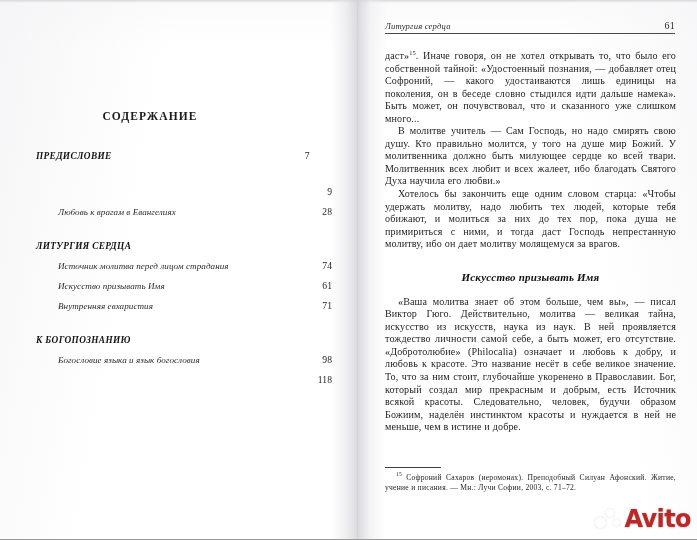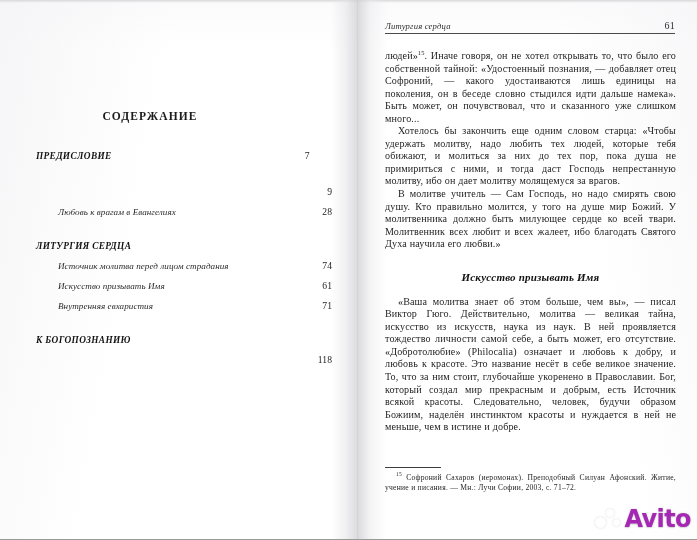--- a/index.html
+++ b/index.html
@@ -244,21 +244,21 @@
     background: #ffffff;
     box-shadow: 0 0 2px rgba(170,170,175,0.55);
   }
   .wm-dots .d1 { width: 11px; height: 11px; left: 0;   top: 9px; }
   .wm-dots .d2 { width: 8px;  height: 8px;  left: 11px; top: 1px; }
   .wm-dots .d3 { width: 7px;  height: 7px;  left: 18px; top: 11px; }
   .wm-text {
     font-family: "DejaVu Sans", "Liberation Sans", sans-serif;
     font-weight: bold;
     font-size: 24px;
-    color: #a21caf;
+    color: #b91c1c;
     letter-spacing: -0.6px;
     text-shadow: 0 0 2px rgba(168,168,173,0.6), 0 1px 1px rgba(190,190,195,0.5);
     line-height: 1;
   }
 </style>
 </head>
 <body>
 
 <div class="photo">
 
@@ -313,45 +313,50 @@
       </div>
 
       <div class="toc-gap"></div>
 
       <div class="toc-row part">
         <span class="label">К БОГОПОЗНАНИЮ</span>
         <span class="filler"></span>
         <span class="pageno"></span>
       </div>
       <div class="toc-row chapter">
+        <span class="label">Богословие языка и язык богословия</span>
+        <span class="filler"></span>
+        <span class="pageno">98</span>
+      </div>
+      <div class="toc-row chapter">
         <span class="filler"></span>
         <span class="pageno">118</span>
       </div>
 
     </div>
   </div>
 
   <div class="gutter"></div>
   <div class="gutter-line"></div>
 
   <div class="page-right">
 
     <div class="running-head">
       <span class="rh-title">Литургия сердца</span>
       <span class="rh-page">61</span>
     </div>
     <div class="head-rule"></div>
 
     <div class="body-col">
 
-      <p class="noindent"><span>людей»</span><sup>15</sup><span>. Иначе говоря, он не хотел открывать то, что было его собственной тайной: «Удостоенный познания, — добавляет отец Софроний, — какого удостаиваются лишь единицы на поколения, он в беседе словно стыдился идти дальше намека». Быть может, он почувствовал, что и сказанного уже слишком много...</span></p>
+      <p class="noindent"><span>даст»</span><sup>15</sup><span>. Иначе говоря, он не хотел открывать то, что было его собственной тайной: «Удостоенный познания, — добавляет отец Софроний, — какого удостаиваются лишь единицы на поколения, он в беседе словно стыдился идти дальше намека». Быть может, он почувствовал, что и сказанного уже слишком много...</span></p>
+
+      <p>В молитве учитель — Сам Господь, но надо смирять свою душу. Кто правильно молится, у того на душе мир Божий. У молитвенника должно быть милующее сердце ко всей твари. Молитвенник всех любит и всех жалеет, ибо благодать Святого Духа научила его любви.»</p>
 
       <p>Хотелось бы закончить еще одним словом старца: «Чтобы удержать молитву, надо любить тех людей, которые тебя обижают, и молиться за них до тех пор, пока душа не примириться с ними, и тогда даст Господь непрестанную молитву, ибо он дает молитву молящемуся за врагов.</p>
-
-      <p>В молитве учитель — Сам Господь, но надо смирять свою душу. Кто правильно молится, у того на душе мир Божий. У молитвенника должно быть милующее сердце ко всей твари. Молитвенник всех любит и всех жалеет, ибо благодать Святого Духа научила его любви.»</p>
 
       <div class="section-head">Искусство призывать Имя</div>
 
       <p>«Ваша молитва знает об этом больше, чем вы», — писал Виктор Гюго. Действительно, молитва — великая тайна, искусство из искусств, наука из наук. В ней проявляется тождество личности самой себе, а быть может, его отсутствие. «Добротолюбие» (Philocalia) означает и любовь к добру, и любовь к красоте. Это название несёт в себе великое значение. То, что за ним стоит, глубочайше укоренено в Православии. Бог, который создал мир прекрасным и добрым, есть Источник всякой красоты. Следовательно, человек, будучи образом Божиим, наделён инстинктом красоты и нуждается в ней не меньше, чем в истине и добре.</p>
     </div>
 
     <div class="footnote">
       <div class="footnote-rule"></div>
       <p><sup>15</sup> <span>Софроний Сахаров (иеромонах). Преподобный Силуан Афонский. Житие, учение и писания. — Мн.: Лучи Софии, 2003, с. 71–72.</span></p>
     </div>

